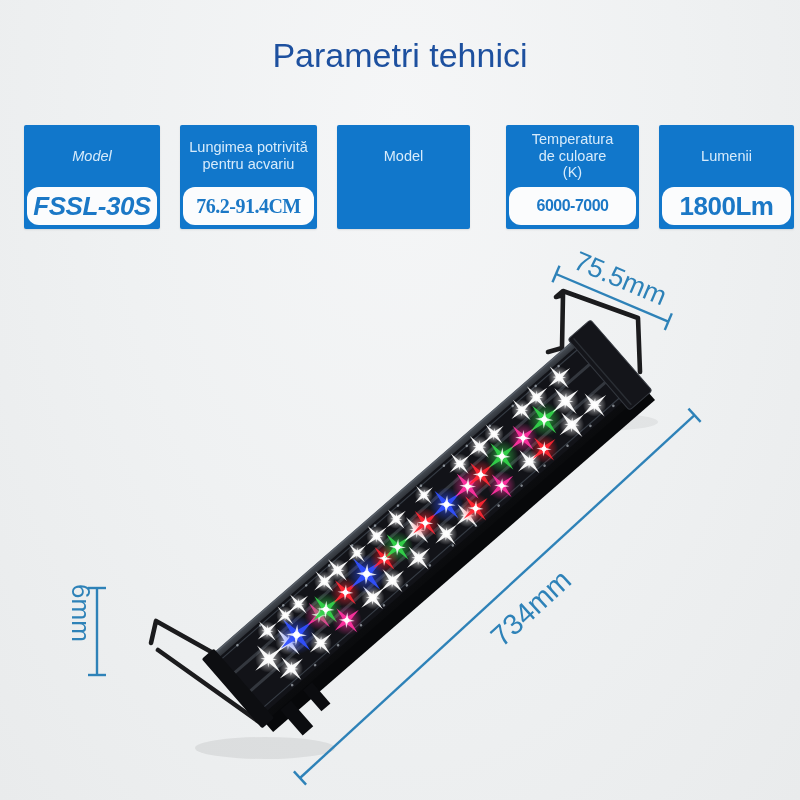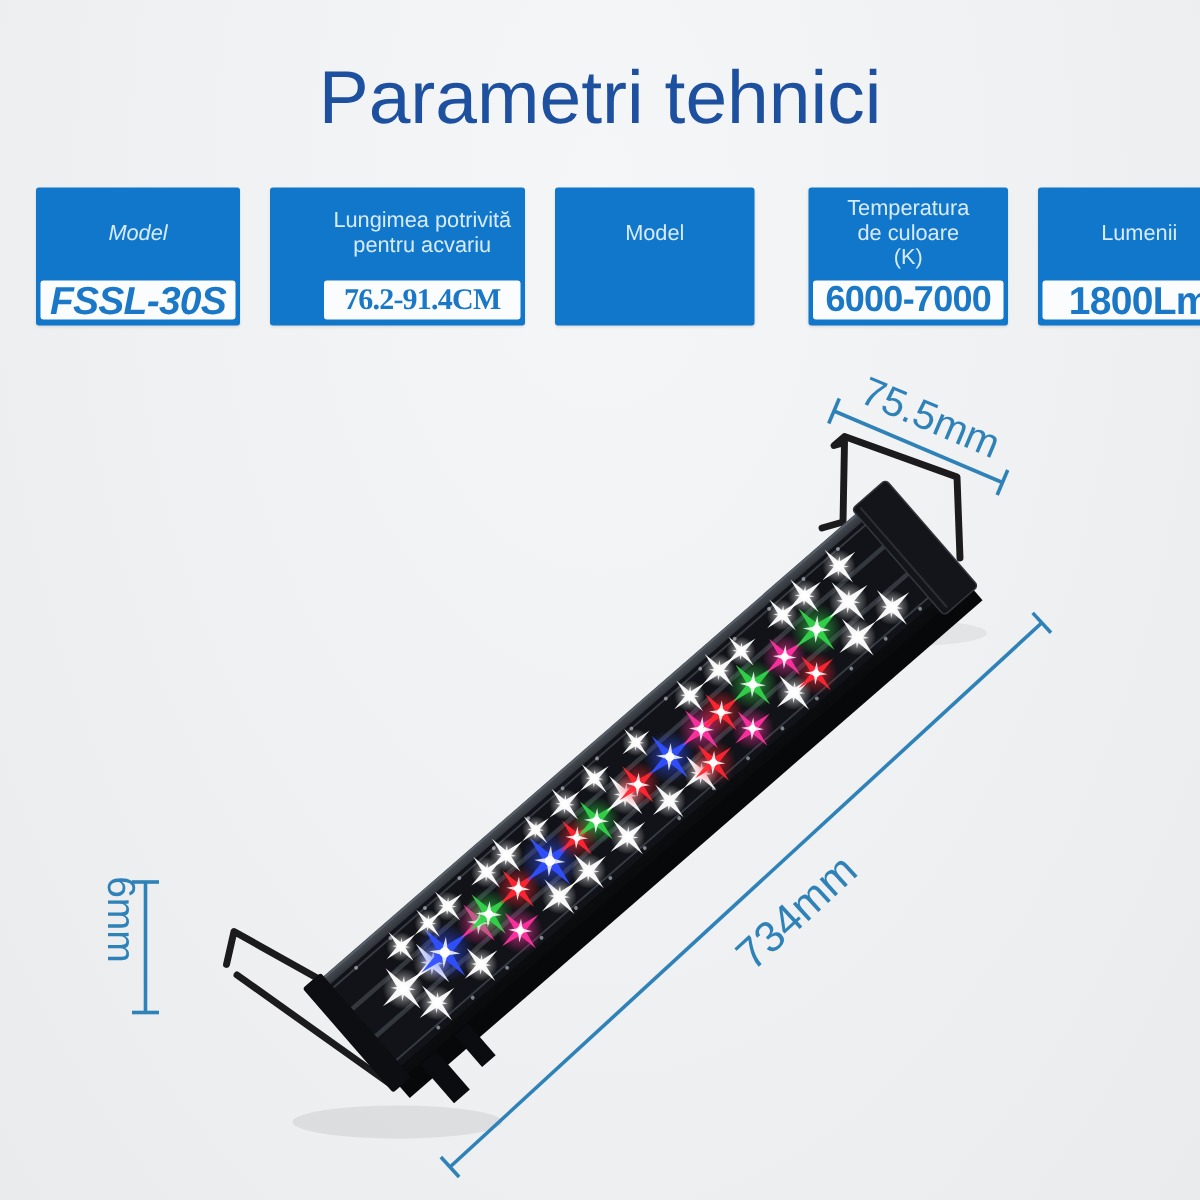--- a/index.html
+++ b/index.html
@@ -3,40 +3,40 @@
 <meta charset="utf-8">
 <style>
   html,body{margin:0;padding:0;background:#eef0f1;}
   .page{
     position:relative;width:800px;height:800px;overflow:hidden;
     background:radial-gradient(ellipse at 50% 16%, #f5f6f7 0%, #eff1f2 50%, #e9ebec 100%);
     font-family:"Liberation Sans", sans-serif;
   }
   .title{
     position:absolute;top:36px;left:0;width:100%;margin:0;
-    text-align:center;font-size:50px;font-weight:400;color:#1d509f;letter-spacing:0;
+    text-align:center;font-size:34px;font-weight:400;color:#1d509f;letter-spacing:0;
   }
   .spec-row{position:absolute;top:125px;left:24px;display:flex;gap:20px;}
   .spec-col{background:#1177cb;border-radius:2px;display:flex;flex-direction:column;box-shadow:0 1px 2px rgba(0,0,0,.10);}
   .spec-col:nth-child(1){width:136px;font-style:italic;}
-  .spec-col:nth-child(2){width:137px;padding-left:33px;}
+  .spec-col:nth-child(2){width:137px;}
   .spec-col:nth-child(3){width:133px;}
   .spec-col:nth-child(4){width:133px;margin-left:16px;}
   .spec-col:nth-child(5){width:135px;}
   .spec-head{
     height:62px;display:flex;align-items:center;justify-content:center;
     text-align:center;color:#d7ebfb;font-size:14.5px;line-height:1.16;white-space:pre-line;padding:0 2px;
   }
   .spec-value{
-    margin:0 3px 4px 3px;height:26px;background:#fbfcfd;border-radius:2px;
+    margin:0 3px 4px 3px;height:38px;background:#fbfcfd;border-radius:12px;
     display:flex;align-items:center;justify-content:center;
     color:#1b78c6;font-weight:bold;font-size:26px;letter-spacing:-0.5px;
   }
   .spec-col:nth-child(2) .spec-value{font-size:20px;font-family:Liberation Serif, serif;}
-  .spec-col:nth-child(4) .spec-value{font-size:24px;}
+  .spec-col:nth-child(4) .spec-value{font-size:16px;}
   .scene{position:absolute;left:0;top:0;width:800px;height:800px;}
   .dim-text{fill:#2e82b8;font-family:"Liberation Sans",sans-serif;}
 </style>
 </head>
 <body>
 
 <div class="page">
 
   <h1 class="title">Parametri tehnici</h1>
 

